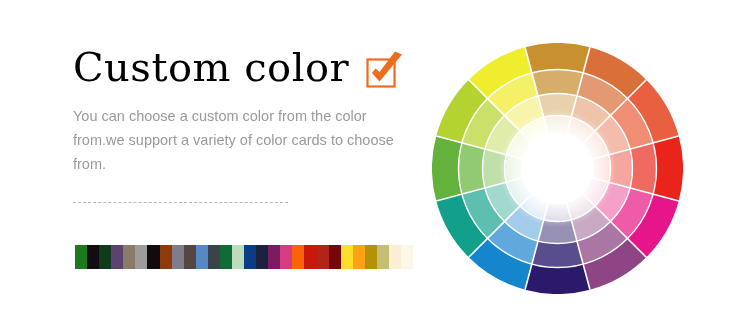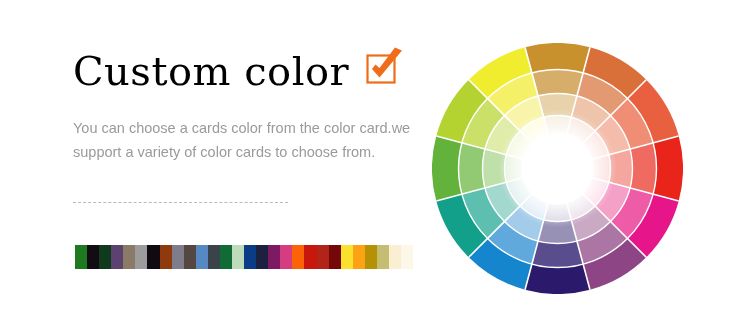--- a/index.html
+++ b/index.html
@@ -27,23 +27,22 @@
   
   .panel-left {
     position: absolute;
     left: 73px;
     top: 36px;
     width: 350px;
   }
 
   .heading-row {
     display: flex;
-    align-items: flex-start;
+    align-items: flex-end;
     height: 54px;
-    margin-top: 12px;
   }
 
   .heading {
     font-family: "DejaVu Serif", "Liberation Serif", serif;
     font-size: 40px;
     line-height: 46px;
     letter-spacing: 0.5px;
     color: #000000;
     white-space: nowrap;
     font-weight: 400;
@@ -113,21 +112,21 @@
       <div class="heading">Custom color</div>
 
       <span class="check-icon">
         <svg width="38" height="38" viewBox="0 0 38 38" xmlns="http://www.w3.org/2000/svg">
           <rect x="2.5" y="7.5" width="27" height="27" fill="none" stroke="#ef6c1a" stroke-width="2.2"></rect>
           <path d="M7 21 L14.5 29.5 L37 2.5 L30 -0.5 L14.5 20 L10.5 16.5 Z" fill="#ef6c1a"></path>
         </svg>
       </span>
     </div>
 
-    <div class="body-text">You can choose a cards color from the color card.we support a variety of color cards to choose from.</div>
+    <div class="body-text">You can choose a custom color from the color from.we support a variety of color cards to choose from.</div>
   </div>
 
   <div class="divider"></div>
 
   <div class="swatch-strip" id="swatch-strip">
       <div class="swatch" title="#1e7a1e" style="background: rgb(30, 122, 30);"></div>
       <div class="swatch" title="#120d12" style="background: rgb(18, 13, 18);"></div>
       <div class="swatch" title="#0f3b1c" style="background: rgb(15, 59, 28);"></div>
       <div class="swatch" title="#5c4270" style="background: rgb(92, 66, 112);"></div>
       <div class="swatch" title="#8b7a66" style="background: rgb(139, 122, 102);"></div>

